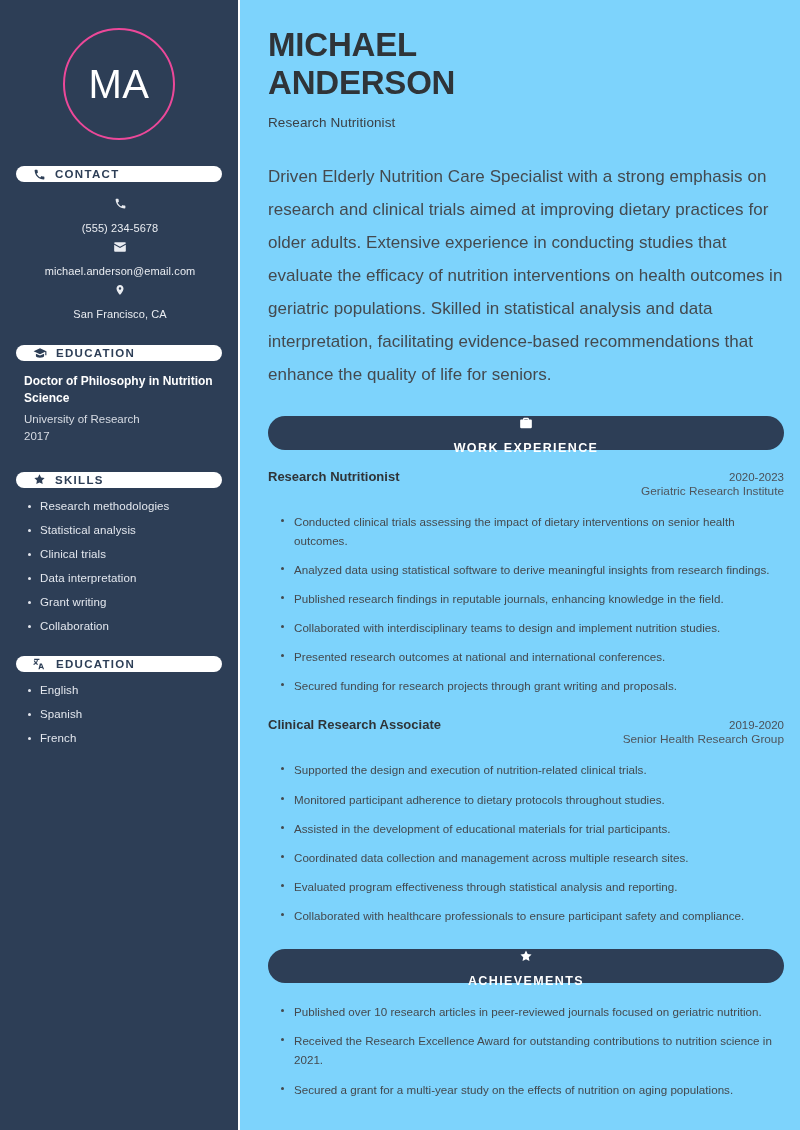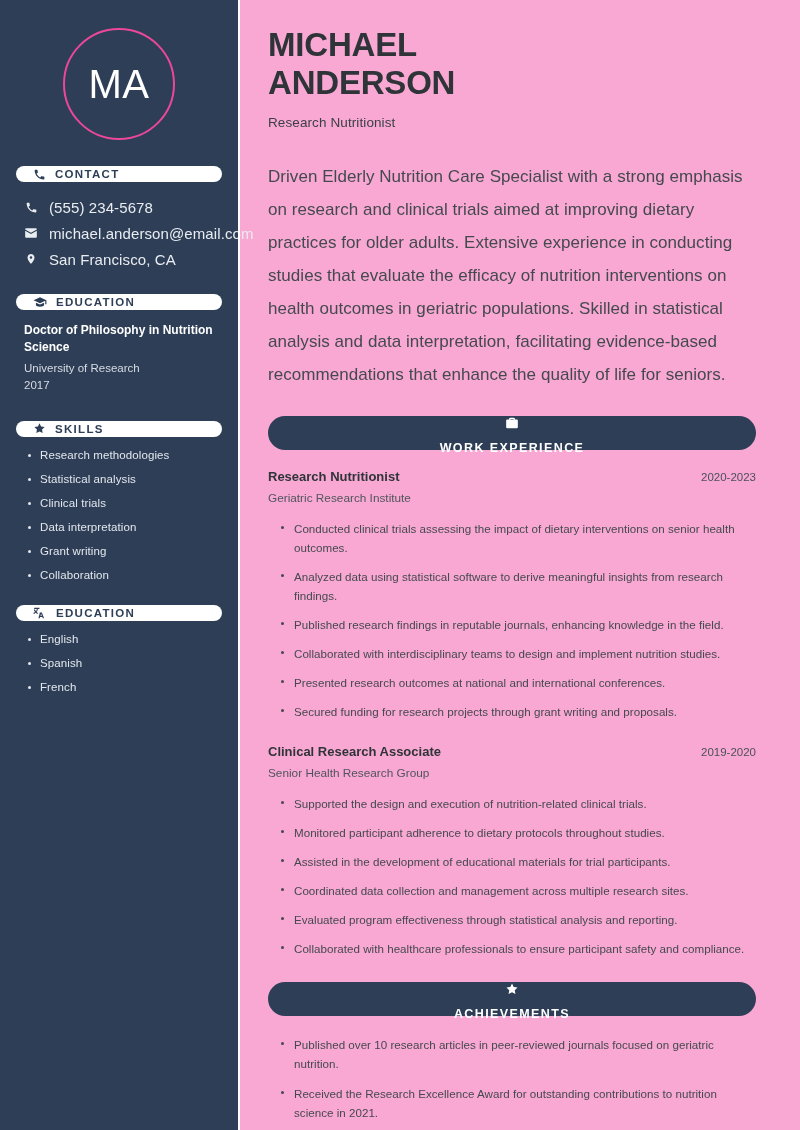--- a/index.html
+++ b/index.html
@@ -73,23 +73,24 @@
   .pill .pill-icon { display: flex; align-items: center; }
   .pill .pill-icon svg { display: block; }
 
   .contact-list { margin-bottom: 22px; }
   .contact-row {
     display: flex;
     align-items: center;
     gap: 11px;
     min-height: 26px;
     padding: 3px 6px 3px 8px;
-    font-size: 15px;
+    font-size: 11px;
     color: #e9ecf1;
     letter-spacing: 0.1px;
+    flex-direction: column;
   }
   .contact-row .c-icon { width: 14px; display: flex; justify-content: center; flex: 0 0 14px; }
 
   .edu-block { padding: 0 6px 0 8px; margin-bottom: 26px; }
   .edu-degree {
     font-size: 12px;
     font-weight: bold;
     line-height: 1.42;
     color: #ffffff;
     margin-bottom: 4px;
@@ -111,22 +112,22 @@
     position: absolute;
     left: 2px; top: 5px;
     width: 3px; height: 3px;
     border-radius: 50%;
     background: #e3e7ee;
   }
 
   
   .main {
     flex: 1;
-    padding: 26px 44px 0 30px;
-    background: #f9a8d4;
+    padding: 26px 16px 0 30px;
+    background: #7dd3fc;
   }
 
   .name {
     font-size: 33px;
     font-weight: bold;
     color: #2f3438;
     line-height: 1.16;
     letter-spacing: -0.2px;
   }
   .job-title {
@@ -174,21 +175,21 @@
     color: #2f3438;
   }
   .job-dates {
     font-size: 11.5px;
     color: #4a5058;
     white-space: nowrap;
   }
   .job-company {
     font-size: 11.8px;
     color: #4f555c;
-    margin-top: 7px;
+    text-align: right;
   }
 
   ul.bullets { list-style: none; margin-top: 14px; padding-left: 12px; }
   ul.bullets li {
     position: relative;
     font-size: 11.6px;
     line-height: 1.65;
     color: #44494e;
     padding-left: 14px;
     margin-bottom: 10px;

